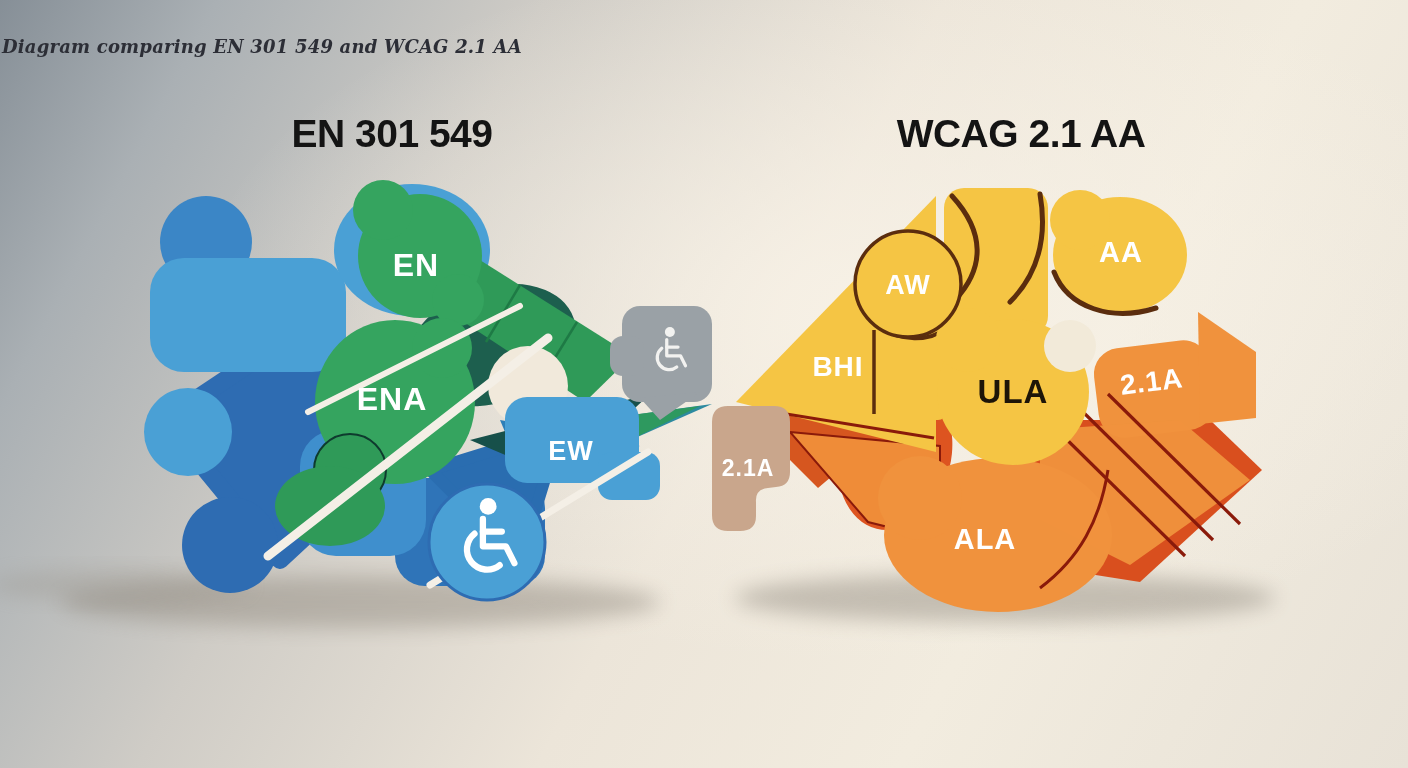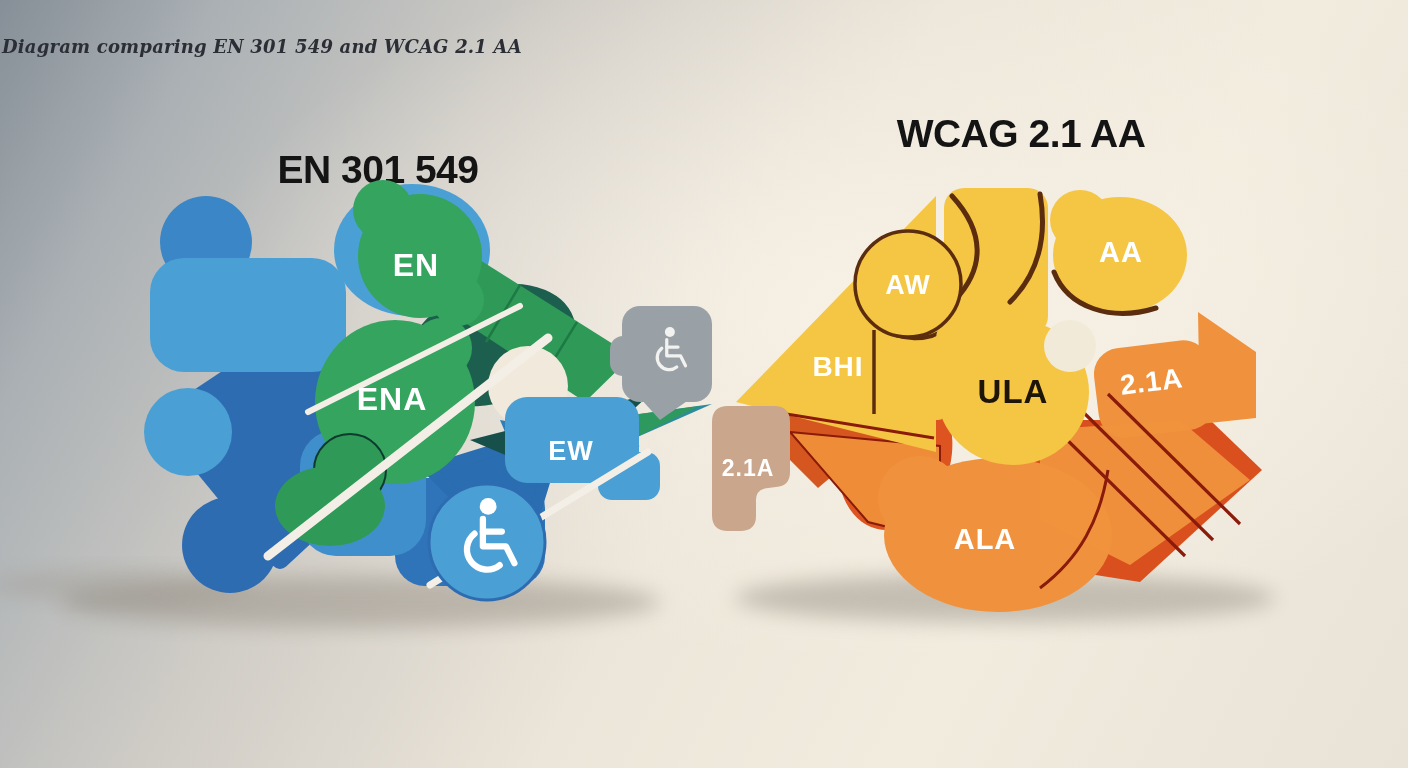--- a/index.html
+++ b/index.html
@@ -12,21 +12,21 @@
   }
   .caption{
     position:absolute;left:2px;top:36px;
     font-family:"DejaVu Serif","Liberation Serif",serif;
     font-style:italic;font-weight:600;font-size:18px;color:#2c2e36;letter-spacing:.2px;
   }
   .title{
     position:absolute;top:112px;transform:translateX(-50%);
     font-size:39px;font-weight:700;color:#141414;letter-spacing:-.5px;white-space:nowrap;
   }
-  .title.left{left:378px;margin-top:36px;}
+  .title.left{left:392px;}
   .title.right{left:1021px;}
   svg{position:absolute;left:0;top:0;}
   svg text{font-family:"Liberation Sans",sans-serif;font-weight:700;}
 </style>
 </head>
 <body>
 
 <div class="caption">Diagram comparing EN 301 549 and WCAG 2.1 AA</div>
 <div class="title left">EN 301 549</div>
 <div class="title right">WCAG 2.1 AA</div>

